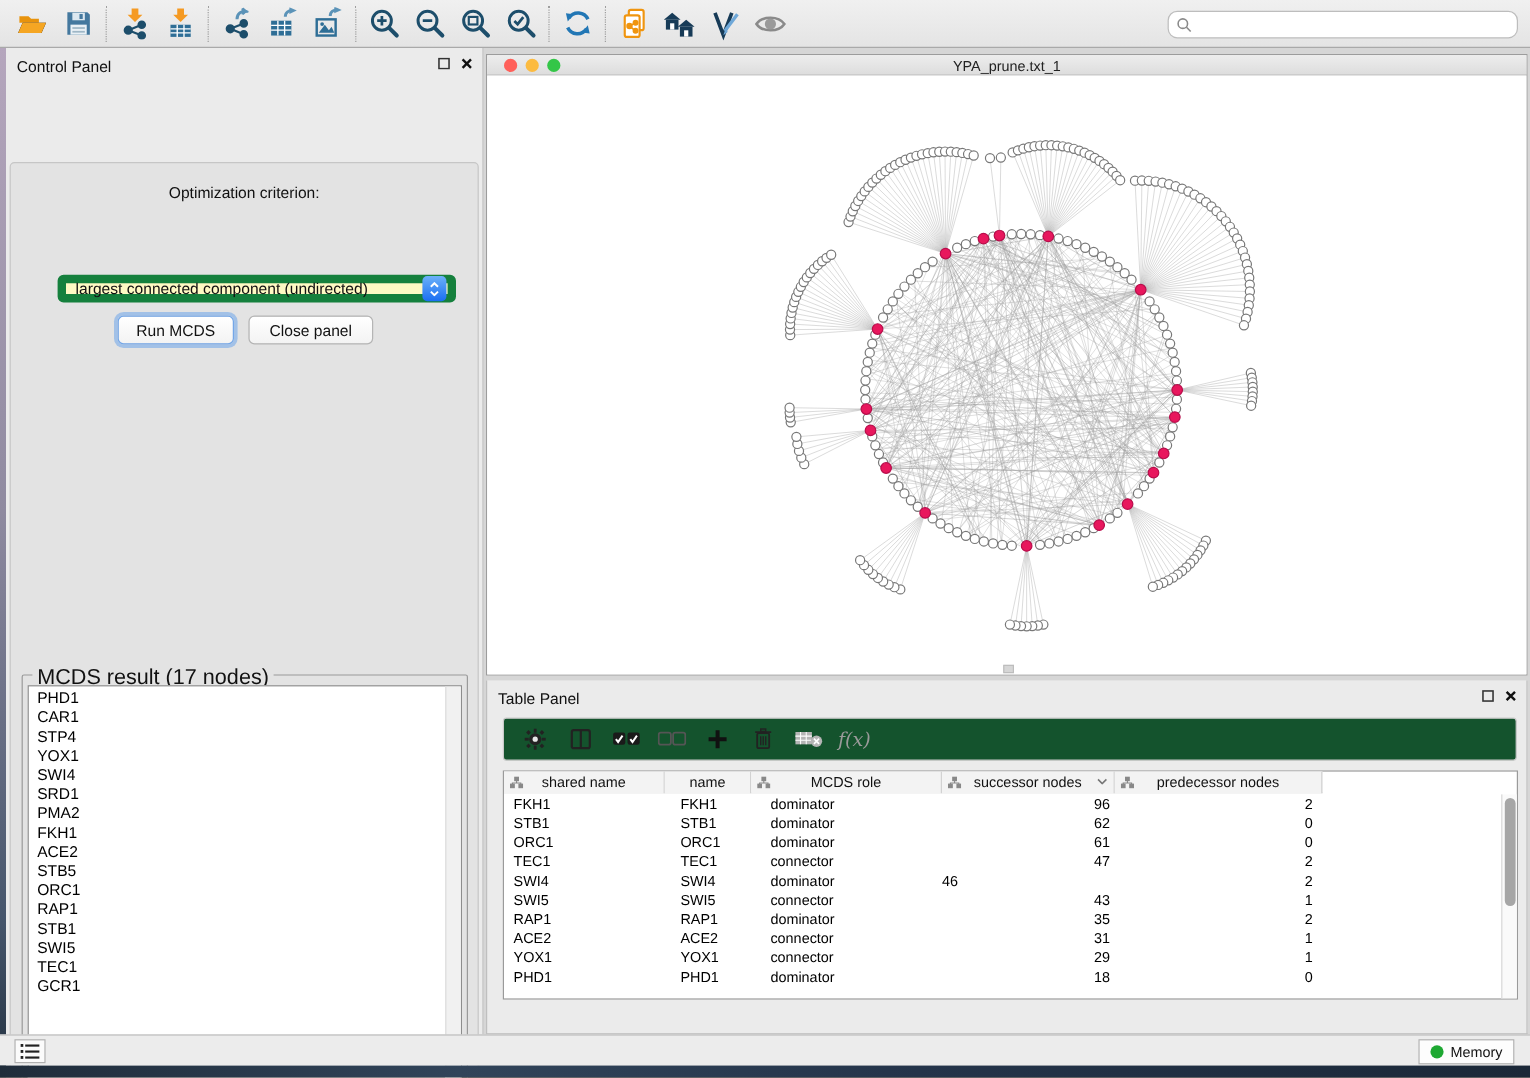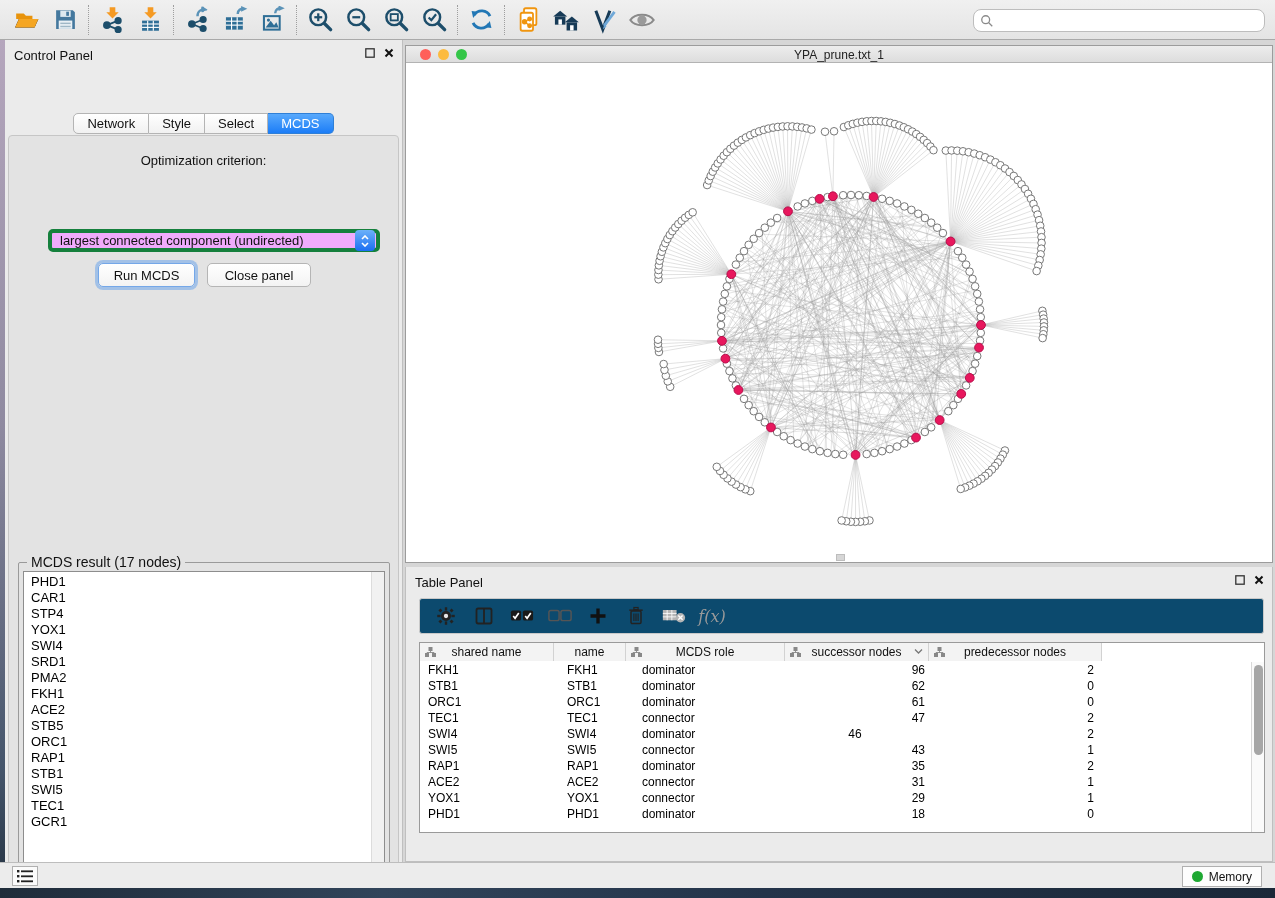--- a/index.html
+++ b/index.html
@@ -23,43 +23,43 @@
   .panel-title{position:absolute;left:9px;top:8px;font-size:13px;color:#111;}
   .win-icons{position:absolute;right:8px;top:8px;display:flex;gap:9px;align-items:center;}
   .cp-tabs{position:absolute;left:0;top:73px;width:100%;display:flex;justify-content:center;}
   .seg{display:flex;}
   .seg .tab{height:21px;padding:0 13px;font-size:13px;display:flex;align-items:center;background:linear-gradient(#ffffff,#f1f1f1);border:1px solid #b4b4b4;border-left:none;color:#111;cursor:default;}
   .seg .tab:first-child{border-left:1px solid #b4b4b4;border-radius:5px 0 0 5px;}
   .seg .tab:last-child{border-radius:0 5px 5px 0;}
   .seg .tab.active{background:linear-gradient(#58a9fc,#1c7df7);color:#fff;border-color:#2f7fd6;}
   .cp-content{position:absolute;left:3px;top:95px;width:391px;height:761px;background:#e3e3e3;border:1px solid #c6c6c6;border-radius:4px;}
   .opt-label{margin-top:17px;text-align:center;font-size:13px;color:#111;}
-  .dropdown{position:absolute;left:39px;top:93px;width:332px;height:23px;background:#f0abfc;border:4px solid #15803d;border-radius:5px;display:flex;align-items:center;}
+  .dropdown{position:absolute;left:39px;top:93px;width:332px;height:23px;background:#fef9c3;border:7px solid #15803d;border-radius:5px;display:flex;align-items:center;}
   .dropdown .dval{flex:1;font-size:13px;padding-left:8px;color:#111;white-space:nowrap;overflow:hidden;}
   .dropdown .stepper{width:20px;height:21px;border-radius:4px;background:linear-gradient(#6cb1f9,#1a6ef2);margin-right:1px;display:flex;flex-direction:column;align-items:center;justify-content:center;gap:2px;}
   .btn{position:absolute;height:24px;background:linear-gradient(#ffffff,#f3f3f3);border:1px solid #b5b5b5;border-radius:5px;font-size:13px;color:#111;display:flex;align-items:center;justify-content:center;cursor:default;text-align:right;}
   .btn.focusring{border-color:#74a7e8;box-shadow:0 0 0 3px rgba(110,165,235,.55);}
   .fieldset{position:absolute;left:9px;top:426px;width:372px;height:372px;border:1px solid #9a9a9a;border-radius:2px;}
-  .fieldset .legend{position:absolute;left:8px;top:-9px;background:#e3e3e3;padding:0 4px;font-size:14px;color:#111;}
+  .fieldset .legend{position:absolute;left:8px;top:-9px;background:#e3e3e3;padding:0 4px;font-size:18px;color:#111;}
   .mcds-list{position:absolute;left:4px;top:8px;width:362px;height:356px;background:#fff;border:1px solid #8d8d8d;overflow:hidden;}
   .mcds-list .items{position:absolute;left:0;top:2px;width:100%;}
   .mcds-list .item{font-size:13px;line-height:16px;padding-left:7px;color:#000;}
   .mcds-scroll{position:absolute;right:0;top:0;width:13px;height:100%;background:#f1f1f1;border-left:1px solid #dcdcdc;}
 
   
   .net-window{position:absolute;left:405px;top:45px;width:868px;height:518px;border:1px solid #9c9c9c;background:#fff;}
   .net-titlebar{position:relative;height:17px;background:linear-gradient(#ededed,#dddddd);border-bottom:1px solid #b3b3b3;}
   .tl{position:absolute;top:3px;width:11px;height:11px;border-radius:50%;}
   .net-title{position:absolute;left:0;right:0;top:2px;text-align:center;font-size:12px;color:#222;}
   .net-canvas{position:relative;width:866px;height:499px;background:#fff;}
   .split-knob{position:absolute;left:430px;top:491px;width:9px;height:7px;background:#d6d6d6;border:1px solid #bdbdbd;}
 
   
   .table-panel{position:absolute;left:405px;top:567px;width:868px;height:295px;background:#ebebeb;border:1px solid #bfbfbf;border-top:none;}
-  .tp-toolbar{position:absolute;left:13px;top:31px;width:845px;height:36px;background:#0c4a6e;border:1px solid #c9c9c9;border-radius:3px;display:flex;align-items:center;gap:14px;padding-left:14px;}
+  .tp-toolbar{position:absolute;left:13px;top:31px;width:845px;height:36px;background:#14532d;border:1px solid #c9c9c9;border-radius:3px;display:flex;align-items:center;gap:14px;padding-left:14px;}
   .tico{width:24px;height:24px;display:flex;align-items:center;justify-content:center;}
   .fx{font-family:"DejaVu Serif",serif;font-style:italic;font-size:16px;color:#9a9a9a;}
   .grid{position:absolute;left:13px;top:75px;width:846px;height:191px;background:#fff;border:1px solid #9a9a9a;}
   .grid-header{position:absolute;left:0;top:0;height:18px;display:flex;background:#f3f3f3;border-bottom:1px solid #cfcfcf;}
   .gh-cell{position:relative;height:18px;border-right:1px solid #d2d2d2;display:flex;align-items:center;justify-content:center;font-size:12px;color:#111;background:#f3f3f3;}
   .gh-cell .oc{position:absolute;left:5px;top:4px;}
   .gh-cell .sort{position:absolute;right:5px;top:5px;}
   .grid-body{position:absolute;left:0;top:19px;right:14px;bottom:0;}
   .grow{display:flex;height:16px;}
   .gcell{font-size:12px;line-height:16px;color:#000;white-space:nowrap;overflow:hidden;}
@@ -250,28 +250,20 @@
     <div class="panel-title-row">
       <span class="panel-title">Control Panel</span>
       <span class="win-icons">
         <svg width="10" height="10" viewBox="0 0 10 10">
             <rect x="0.8" y="0.8" width="8.4" height="8.4" fill="none" stroke="#333" stroke-width="1.3"></rect>
           </svg>
         <svg width="10" height="10" viewBox="0 0 10 10">
             <path d="M1.5 1.5 L8.5 8.5 M8.5 1.5 L1.5 8.5" stroke="#111" stroke-width="2"></path>
           </svg>
       </span>
-    </div>
-    <div class="cp-tabs">
-      <div class="seg">
-        <div class="tab">Network</div>
-        <div class="tab">Style</div>
-        <div class="tab">Select</div>
-        <div class="tab active">MCDS</div>
-      </div>
     </div>
     <div class="cp-content">
       <div class="opt-label">Optimization criterion:</div>
       <div class="dropdown">
         <span class="dval">largest connected component (undirected)</span>
         <span class="stepper">
           <svg width="8" height="5" viewBox="0 0 8 5">
               <polyline points="1,4 4,1 7,4" stroke="#fff" stroke-width="1.6" fill="none"></polyline>
             </svg>
           <svg width="8" height="5" viewBox="0 0 8 5">
@@ -1181,21 +1173,21 @@
             <div class="gcell" style="width: 134px; padding: 0px 0px 0px 8px; text-align: left;">TEC1</div>
             <div class="gcell" style="width: 72px; padding: 0px 0px 0px 13px; text-align: left;">TEC1</div>
             <div class="gcell" style="width: 159px; padding: 0px 0px 0px 16px; text-align: left;">connector</div>
             <div class="gcell" style="width: 144px; padding: 0px 4px 0px 0px; text-align: right;">47</div>
             <div class="gcell" style="width: 173px; padding: 0px 8px 0px 0px; text-align: right;">2</div>
           </div>
           <div class="grow">
             <div class="gcell" style="width: 134px; padding: 0px 0px 0px 8px; text-align: left;">SWI4</div>
             <div class="gcell" style="width: 72px; padding: 0px 0px 0px 13px; text-align: left;">SWI4</div>
             <div class="gcell" style="width: 159px; padding: 0px 0px 0px 16px; text-align: left;">dominator</div>
-            <div class="gcell" style="width: 144px; padding: 0px 4px 0px 0px; text-align: center;">46</div>
+            <div class="gcell" style="width: 144px; padding: 0px 4px 0px 0px; text-align: left;">46</div>
             <div class="gcell" style="width: 173px; padding: 0px 8px 0px 0px; text-align: right;">2</div>
           </div>
           <div class="grow">
             <div class="gcell" style="width: 134px; padding: 0px 0px 0px 8px; text-align: left;">SWI5</div>
             <div class="gcell" style="width: 72px; padding: 0px 0px 0px 13px; text-align: left;">SWI5</div>
             <div class="gcell" style="width: 159px; padding: 0px 0px 0px 16px; text-align: left;">connector</div>
             <div class="gcell" style="width: 144px; padding: 0px 4px 0px 0px; text-align: right;">43</div>
             <div class="gcell" style="width: 173px; padding: 0px 8px 0px 0px; text-align: right;">1</div>
           </div>
           <div class="grow">

